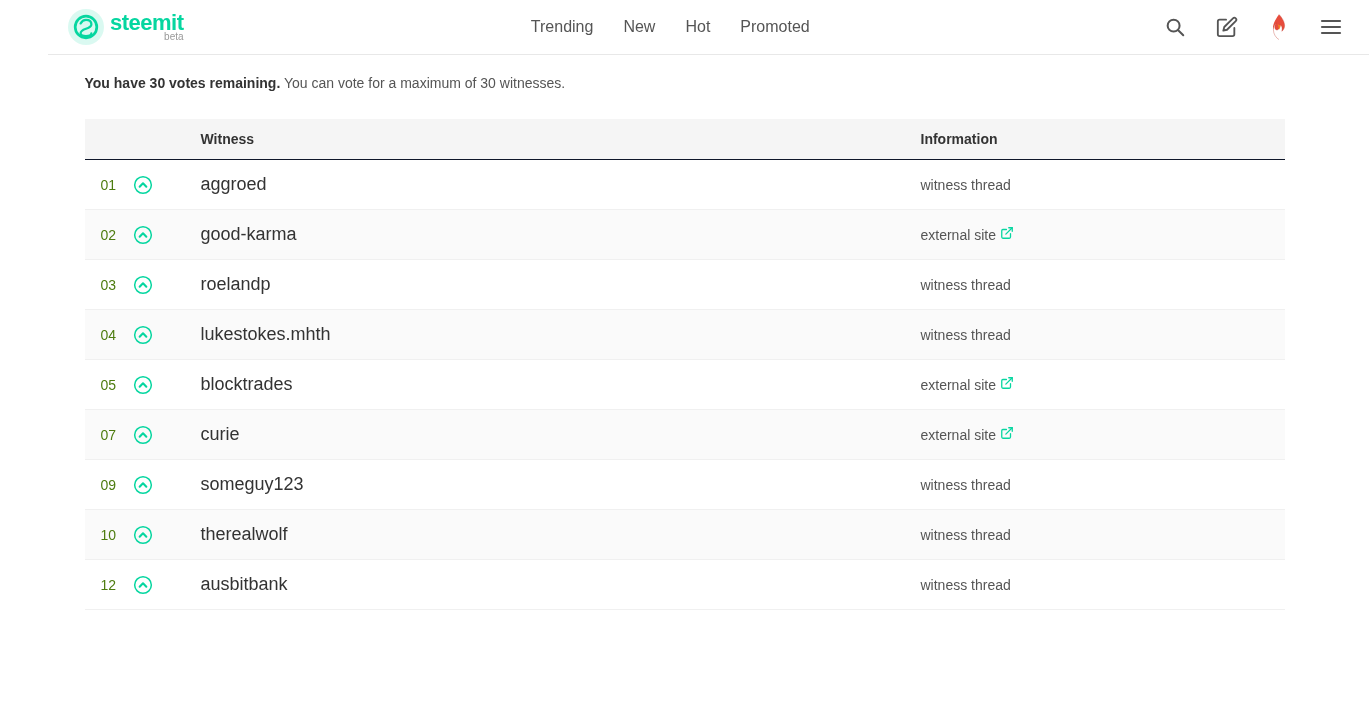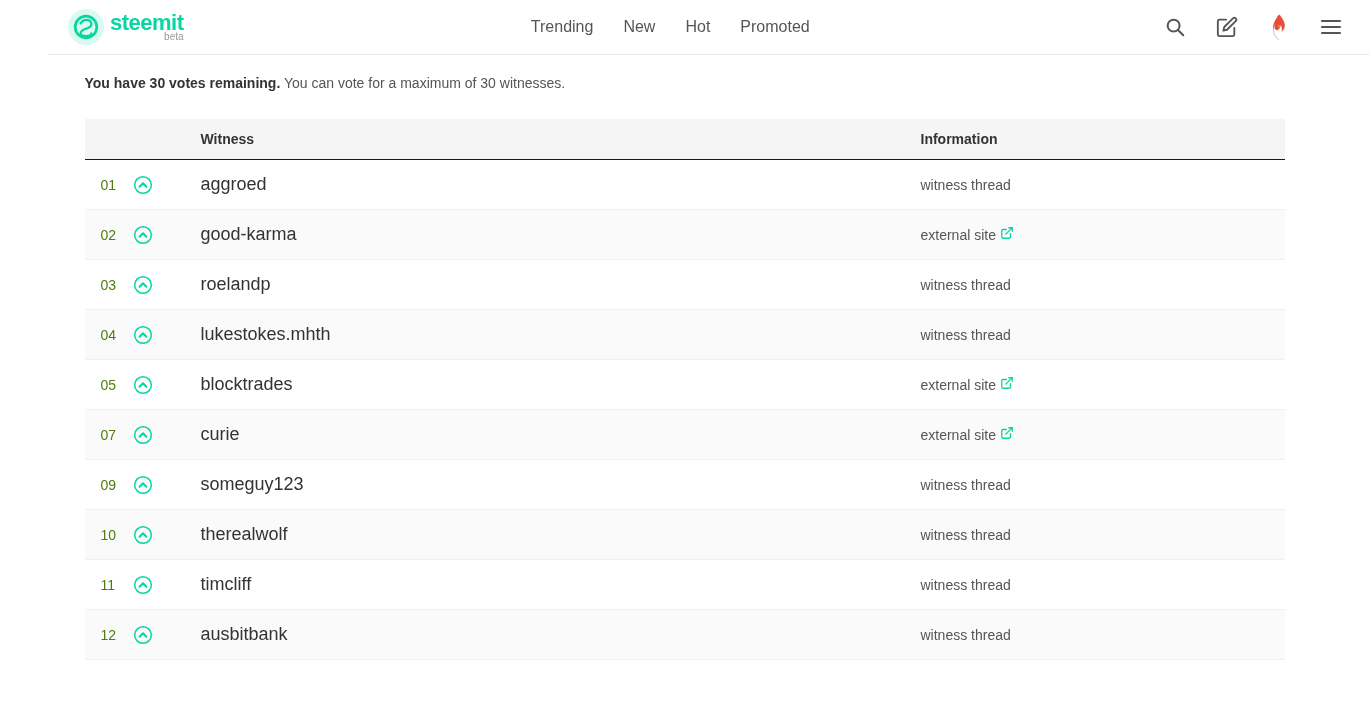--- a/index.html
+++ b/index.html
@@ -403,37 +403,20 @@
       </div>
           </td>
           <td><span class="witness-name">therealwolf</span></td>
           <td>
             <a class="info-link" href="#">witness thread</a>
           </td>
         </tr>
         <tr>
           <td>
       <div class="td-rank">
-        <span class="rank-num">11</span>
-        <button class="vote-btn" title="Vote">
-          <svg viewBox="0 0 24 24" fill="none" stroke="#06d6a0" stroke-width="2.5" stroke-linecap="round" stroke-linejoin="round">
-            <circle cx="12" cy="12" r="10" stroke="#06d6a0" stroke-width="1.8" fill="none"></circle>
-            <polyline points="8,14 12,10 16,14"></polyline>
-          </svg>
-        </button>
-      </div>
-          </td>
-          <td><span class="witness-name">timcliff</span></td>
-          <td>
-            <a class="info-link" href="#">witness thread</a>
-          </td>
-        </tr>
-        <tr>
-          <td>
-      <div class="td-rank">
         <span class="rank-num">12</span>
         <button class="vote-btn" title="Vote">
           <svg viewBox="0 0 24 24" fill="none" stroke="#06d6a0" stroke-width="2.5" stroke-linecap="round" stroke-linejoin="round">
             <circle cx="12" cy="12" r="10" stroke="#06d6a0" stroke-width="1.8" fill="none"></circle>
             <polyline points="8,14 12,10 16,14"></polyline>
           </svg>
         </button>
       </div>
           </td>
           <td><span class="witness-name">ausbitbank</span></td>

